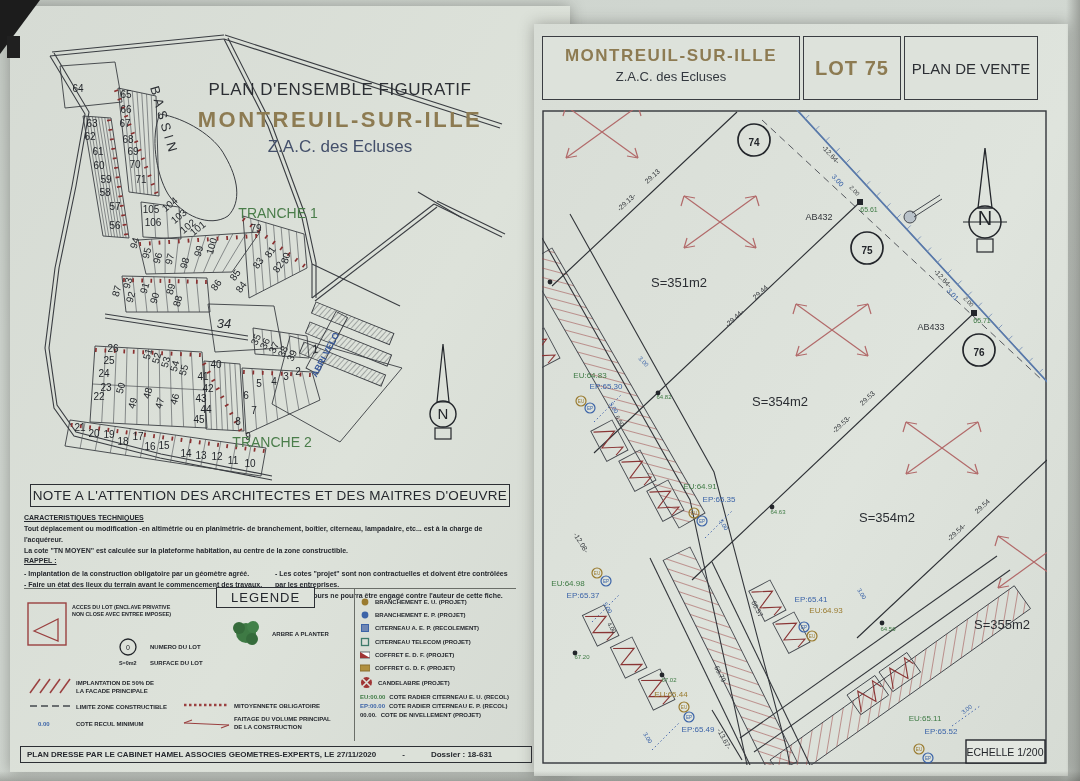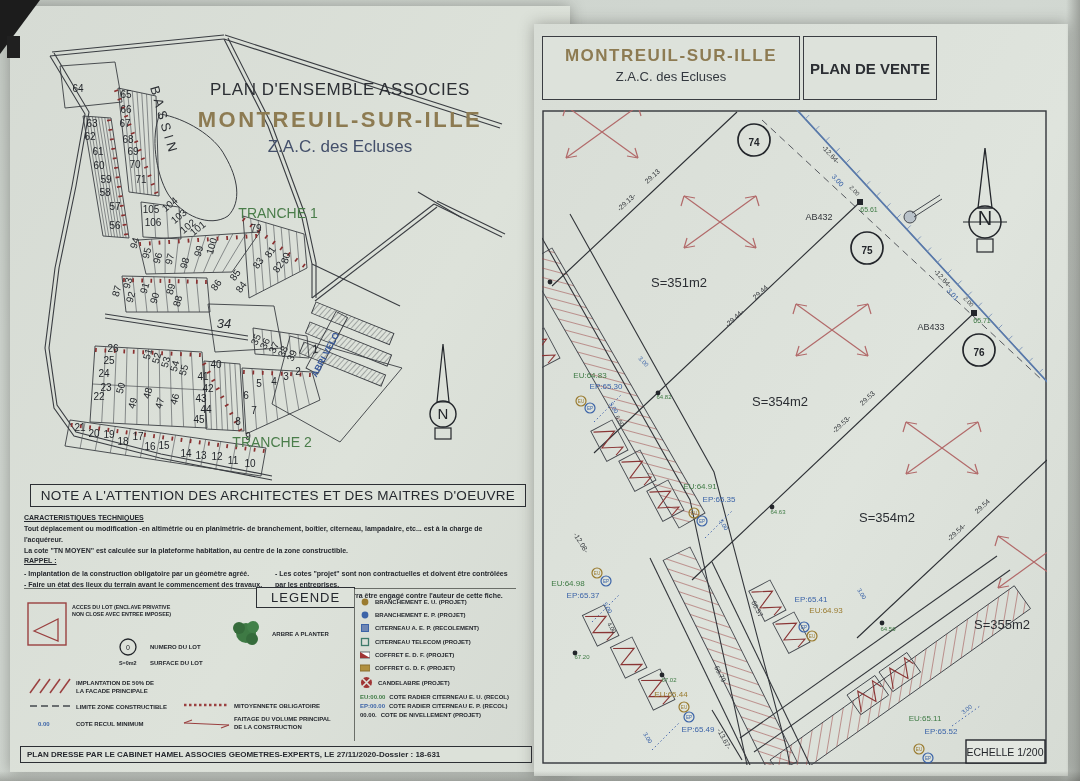--- a/index.html
+++ b/index.html
@@ -14,45 +14,45 @@
   .paper-left{left:10px;top:6px;width:560px;height:766px;background:linear-gradient(120deg,#d6dbd4,#dde2da 60%,#d4d9d2);}
   .paper-right{left:534px;top:24px;width:534px;height:752px;background:linear-gradient(120deg,#d8ddd6,#dfe4dd 60%,#d6dbd4);}
 
   svg text{font-family:"Liberation Sans",sans-serif;}
   .titleblock{position:absolute;left:150px;top:74px;width:360px;text-align:center;pointer-events:none;}
   .t1{font-size:17px;letter-spacing:.5px;color:#2c2f34;font-weight:500;}
   .t2{font-size:22px;letter-spacing:2.5px;color:#8d7b52;font-weight:600;margin-top:7px;}
   .t3{font-size:17px;color:#44506b;margin-top:4px;font-weight:500;}
 
   .notewrap{position:absolute;left:14px;top:478px;width:492px;color:#25282e;}
-  .notehead{border:1.6px solid #2c2f34;background:#dde2da;text-align:center;font-size:13.5px;font-weight:500;letter-spacing:.3px;padding:3px 8px;width:478px;margin-left:6px;}
+  .notehead{border:1.6px solid #2c2f34;background:#dde2da;text-align:center;font-size:13.5px;font-weight:500;letter-spacing:.3px;padding:3px 0;width:478px;margin-left:6px;}
   .notebody{font-size:7px;font-weight:700;margin-top:6px;line-height:1.55;}
   .nb-u{text-decoration:underline;display:block;}
   .rappel-cols{display:flex;gap:10px;margin-top:2px;}
   .rappel-cols div{flex:1;}
 
   .legend{position:absolute;left:14px;top:582px;width:492px;color:#25282e;border-top:1px solid #6a6e68;}
-  .leghead{position:absolute;left:192px;top:-2px;border:1.5px solid #2c2f34;background:#dde2da;font-size:13px;font-weight:500;letter-spacing:1px;padding:2px 14px;margin-left:40px;}
+  .leghead{position:absolute;left:192px;top:-2px;border:1.5px solid #2c2f34;background:#dde2da;font-size:13px;font-weight:500;letter-spacing:1px;padding:2px 14px;}
   .legdiv{position:absolute;left:330px;top:0;height:152px;border-left:1px solid #6a6e68;}
   .leg-l{position:absolute;left:0;top:4px;width:330px;height:150px;}
   .leg-r{position:absolute;left:336px;top:8px;width:156px;}
   .leg-item{display:flex;align-items:center;gap:5px;font-size:6px;font-weight:700;margin-bottom:3.2px;}
   .leg-cotes{margin-top:5px;}
   .leg-cote{display:flex;gap:4px;font-size:6px;font-weight:700;margin-bottom:3px;}
   .cote-eu{color:#3e7a44;}.cote-ep{color:#3c64a8;}.cote-niv{color:#25282e;}
 
-  .footerbar{position:absolute;left:10px;top:740px;width:498px;border:1.3px solid #2c2f34;font-size:8px;font-weight:700;color:#25282e;padding:3px 6px;display:flex;background:#dce1d9;}
+  .footerbar{position:absolute;left:10px;top:740px;width:498px;border:1.3px solid #2c2f34;font-size:8px;font-weight:700;color:#25282e;padding:3px 6px;display:flex;gap:26px;background:#dce1d9;}
 
   .rheader{position:absolute;left:8px;top:12px;display:flex;}
   .rh-box{border:1.6px solid #3a3d42;background:#dde2db;}
   .rh-1{width:256px;height:62px;text-align:center;}
   .rh-1 .a{font-size:17px;letter-spacing:1.5px;color:#8d7b52;font-weight:600;margin-top:9px;}
   .rh-1 .b{font-size:13px;color:#33383f;margin-top:3px;font-weight:500;}
   .rh-2{width:96px;height:62px;margin-left:3px;display:flex;align-items:center;justify-content:center;font-size:20px;color:#8d7b52;font-weight:600;letter-spacing:1px;}
-  .rh-3{width:132px;height:62px;margin-left:3px;display:flex;align-items:center;justify-content:center;text-align:center;font-size:15px;color:#2c2f34;font-weight:700;line-height:1.4;}
+  .rh-3{width:132px;height:62px;margin-left:3px;display:flex;align-items:center;justify-content:center;text-align:center;font-size:15px;color:#2c2f34;font-weight:400;line-height:1.4;}
 
   
   .lot{fill:#23262b;font-size:10px;}
   .area{fill:#2b2e33;font-size:13px;}
   .dim{fill:#33363b;}
   .blue{fill:#3c64a8;}
   .green{fill:#3e7a44;}
   .gold{fill:#9a7b2f;}
   .tranche{fill:#4a7d4a;font-weight:500;}
   .bassin{fill:#2b2e33;letter-spacing:4px;font-weight:500;}
@@ -419,21 +419,21 @@
           <text transform="translate(268,212) rotate(0)" font-size="14" class="tranche" text-anchor="middle">TRANCHE 1</text>
           <text transform="translate(262,441) rotate(0)" font-size="14" class="tranche" text-anchor="middle">TRANCHE 2</text>
           <text transform="translate(318,350) rotate(-62)" font-size="9" class="abri" text-anchor="middle">ABRI VELO</text>
           <text transform="translate(214,322) rotate(0)" font-size="13" class="lotbig" text-anchor="middle">34</text>
           <text transform="translate(306,347) rotate(-12)" font-size="12" class="lotbig" text-anchor="middle">1</text>
           <text transform="translate(433,413) rotate(0)" font-size="15" class="north" text-anchor="middle">N</text>
         </g>
     </svg>
 
     <div class="titleblock">
-      <div class="t1">PLAN D'ENSEMBLE ASSOCIES</div>
+      <div class="t1">PLAN D'ENSEMBLE FIGURATIF</div>
       <div class="t2">MONTREUIL-SUR-ILLE</div>
       <div class="t3">Z.A.C. des Ecluses</div>
     </div>
 
     <div class="notewrap">
       <div class="notehead">NOTE A L'ATTENTION DES ARCHITECTES ET DES MAITRES D'OEUVRE</div>
       <div class="notebody">
         <span class="nb-u">CARACTERISTIQUES TECHNIQUES</span>
         <span>Tout déplacement ou modification -en altimétrie ou en planimétrie- de branchement, boîtier, citerneau, lampadaire, etc... est à la charge de l'acquéreur.</span><br>
         <span>La cote "TN MOYEN" est calculée sur la plateforme habitation, au centre de la zone constructible.</span>
@@ -564,20 +564,21 @@
       <span>Dossier : 18-631</span>
     </div>
   </div>
 
   <div class="paper paper-right">
     <div class="rheader">
       <div class="rh-box rh-1">
         <div class="a">MONTREUIL-SUR-ILLE</div>
         <div class="b">Z.A.C. des Ecluses</div>
       </div>
+      <div class="rh-box rh-2">LOT 75</div>
       <div class="rh-box rh-3">PLAN DE VENTE</div>
     </div>
 
     <svg id="rplan" width="505" height="655" viewBox="0 0 505 655" style="position:absolute;left:8px;top:86px;">
       <defs>
         <pattern id="redhatch" width="9" height="9" patternUnits="userSpaceOnUse" patternTransform="rotate(45)">
           <rect width="9" height="9" fill="none"></rect>
             <line x1="0" y1="0" x2="0" y2="9" stroke="#9a4040" stroke-width="1"></line>
         </pattern>
         <g id="zzbox">

